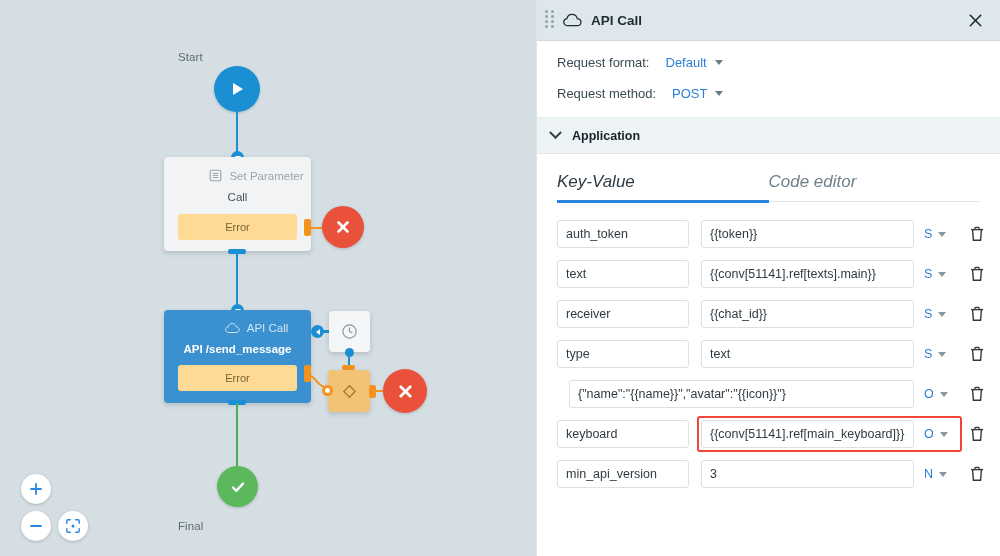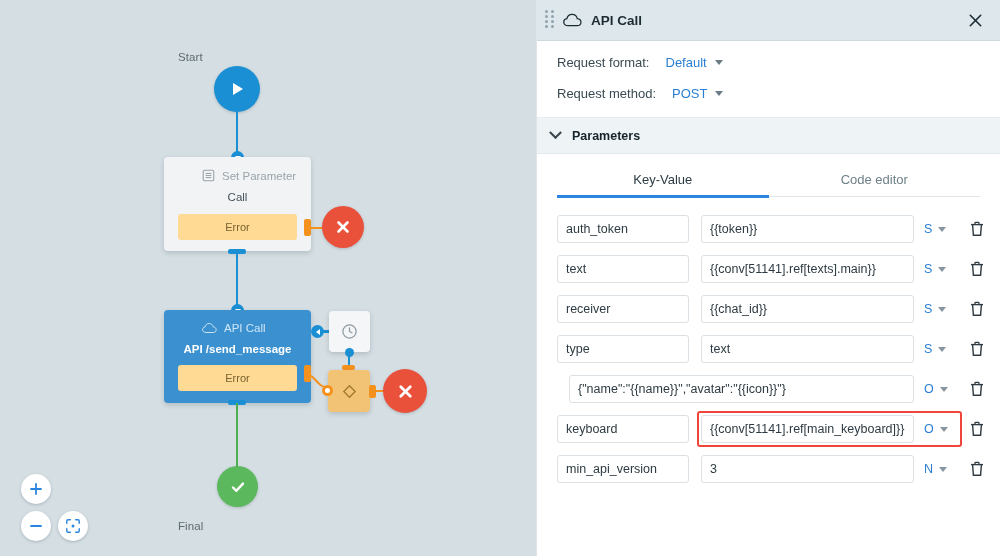--- a/index.html
+++ b/index.html
@@ -80,21 +80,21 @@
     position: absolute;
     border-radius: 4px;
     box-shadow: 0 2px 5px rgba(40,60,70,.20);
   }
   .nodebox.light { background: #f1f3f4; }
   .nodebox.blue  { background: #3b91cf; }
   .nodebox.amber { background: #f2c375; }
   .nodebox.white { background: #f4f6f7; }
 
   .node-head {
-    display: flex; align-items: center; 
+    display: flex; align-items: center; justify-content: center;
     gap: 7px;
     font-size: 11.5px;
     padding-top: 12px;
     margin-left: 38px;
   }
   .node-head.light { color: #9aa5ab; }
   .node-head.blue  { color: #cfe6f6; }
 
   .node-title {
     text-align: center; font-size: 11.5px; margin-top: 9px;
@@ -186,26 +186,26 @@
   }
   .section-title { font-size: 12.5px; font-weight: bold; color: #16242c; }
 
   .tabs {
     display: flex;
     margin: 12px 20px 0 20px;
     border-bottom: 1px solid #e0e6e9;
   }
   .tab {
     flex: 1;
-    text-align: center;
-    font-size: 13px;
+    font-size: 17px;
     color: #6f8089;
     padding: 6px 0 9px 0;
     cursor: pointer;
     position: relative;
+    font-style: italic;
   }
   .tab.active { color: #2d3c44; }
   .tab.active:after {
     content: ""; position: absolute; left: 0; right: 0; bottom: -2px;
     height: 3px; background: #2a85e0;
   }
 
   .rows { padding: 12px 0 0 0; }
   .prow {
     display: flex; align-items: center;
@@ -405,21 +405,21 @@
       </div>
       <div class="meta-row">
         <span class="meta-label">Request method:</span>
         <span class="meta-value">POST</span>
         <span class="caret"></span>
       </div>
     </div>
 
     <div class="section-head">
       <span class="chev-down"></span>
-      <span class="section-title">Parameters</span>
+      <span class="section-title">Application</span>
     </div>
 
     <div class="tabs">
       <div class="tab active">Key-Value</div>
       <div class="tab">Code editor</div>
     </div>
 
     <div class="rows">
 
       <div class="prow">

